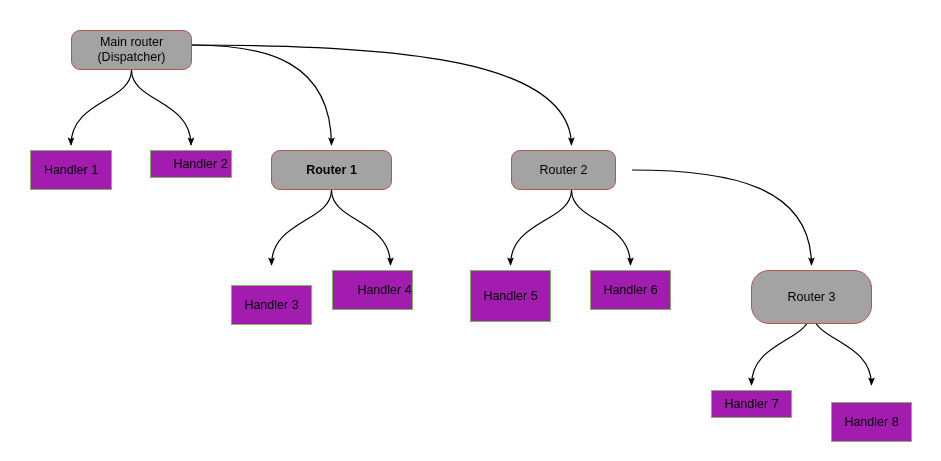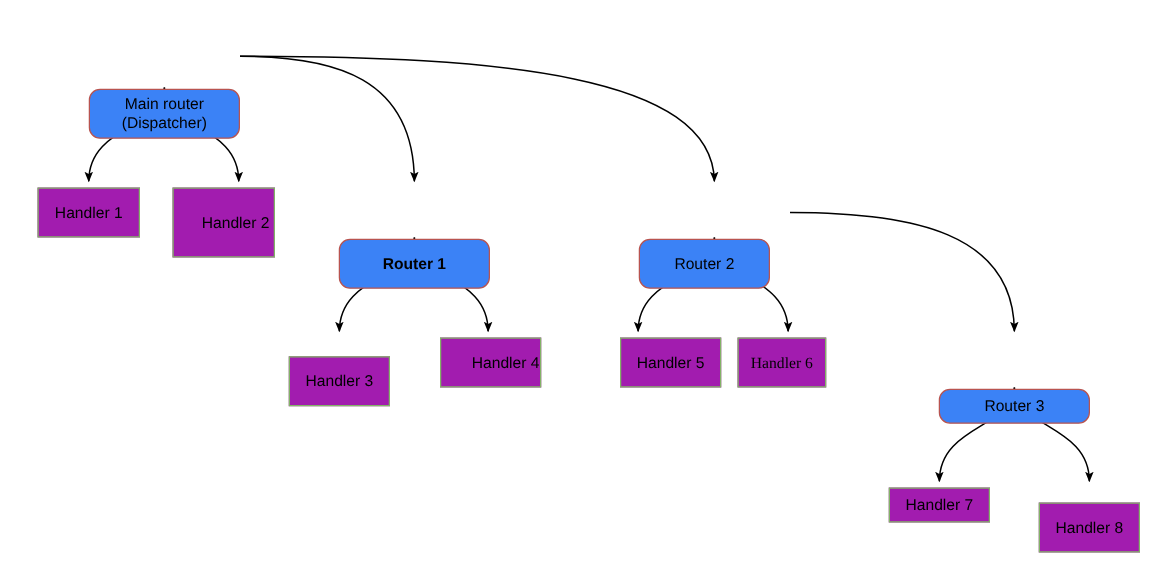--- a/index.html
+++ b/index.html
@@ -35,24 +35,23 @@
     display: flex;
     align-items: center;
     justify-content: center;
     text-align: center;
     font-size: 12.5px;
     line-height: 15px;
     color: #000000;
     white-space: pre-line;
   }
   .node-router {
-    background: #3b82f6;
+    background: #a3a3a3;
     border: 1.1px solid #b85450;
     border-radius: 9px;
-    margin-top: 41px;
   }
   .node-handler {
     background: #a21caf;
     border: 1.1px solid #82b366;
     border-radius: 0;
   }
   .node-label {
     display: block;
     white-space: pre-line;
   }
@@ -94,49 +93,49 @@
 
   <div class="node node-router" style="left:71px; top:30px; width:121px; height:40px;">
     <span class="node-label">Main router
 (Dispatcher)</span>
   </div>
 
   <div class="node node-handler" style="left:30px; top:150px; width:82px; height:40px;">
     <span class="node-label">Handler 1</span>
   </div>
 
-  <div class="node node-handler" style="left:138px; top:150px; width:82px; height:56px;padding-left:19px;">
+  <div class="node node-handler" style="left:150px; top:150px; width:82px; height:28px;padding-left:19px;">
     <span class="node-label">Handler 2</span>
   </div>
 
   <div class="node node-router" style="left:271px; top:150px; width:121px; height:40px;font-weight:bold;">
     <span class="node-label">Router 1</span>
   </div>
 
   <div class="node node-router" style="left:511px; top:150px; width:105px; height:40px;">
     <span class="node-label">Router 2</span>
   </div>
 
   <div class="node node-handler" style="left:231px; top:270px; width:81px; height:40px;margin-top:15px;">
     <span class="node-label">Handler 3</span>
   </div>
 
-  <div class="node node-handler" style="left:352px; top:270px; width:81px; height:40px;padding-left:24px;">
+  <div class="node node-handler" style="left:332px; top:270px; width:81px; height:40px;padding-left:24px;">
     <span class="node-label">Handler 4</span>
   </div>
 
-  <div class="node node-handler" style="left:496px; top:270px; width:81px; height:40px;">
+  <div class="node node-handler" style="left:470px; top:270px; width:81px; height:52px;">
     <span class="node-label">Handler 5</span>
   </div>
 
-  <div class="node node-handler" style="left:590px; top:270px; width:71px; height:40px;font-family:Liberation Serif, serif;">
+  <div class="node node-handler" style="left:590px; top:270px; width:81px; height:40px;">
     <span class="node-label">Handler 6</span>
   </div>
 
-  <div class="node node-router" style="left:751px; top:270px; width:121px; height:28px;">
+  <div class="node node-router" style="left:751px; top:270px; width:121px; height:54px;border-radius:18px;">
     <span class="node-label">Router 3</span>
   </div>
 
   <div class="node node-handler" style="left:711px; top:390px; width:81px; height:28px;">
     <span class="node-label">Handler 7</span>
   </div>
 
   <div class="node node-handler" style="left:831px; top:390px; width:81px; height:40px;margin-top:12px;">
     <span class="node-label">Handler 8</span>
   </div>

